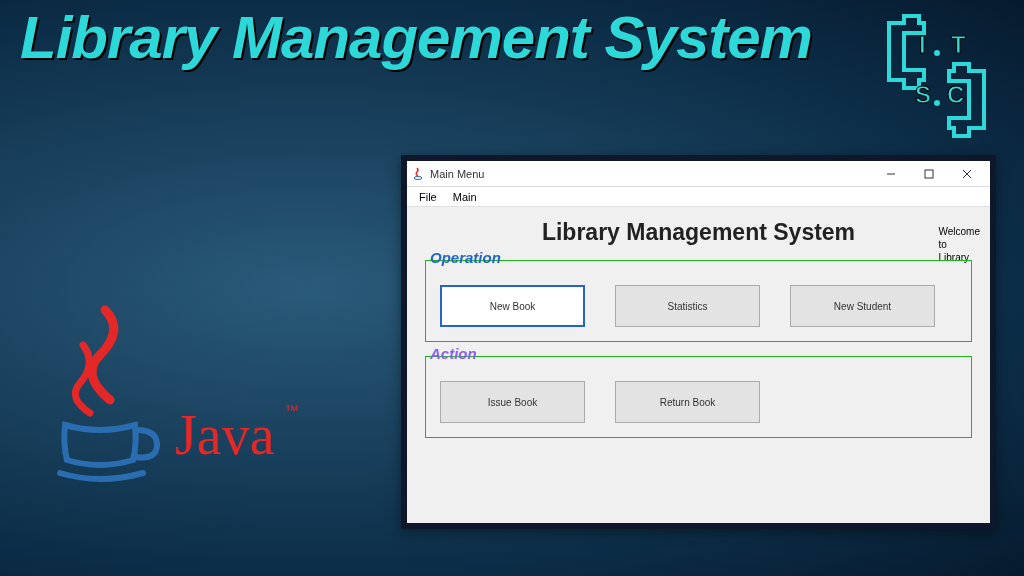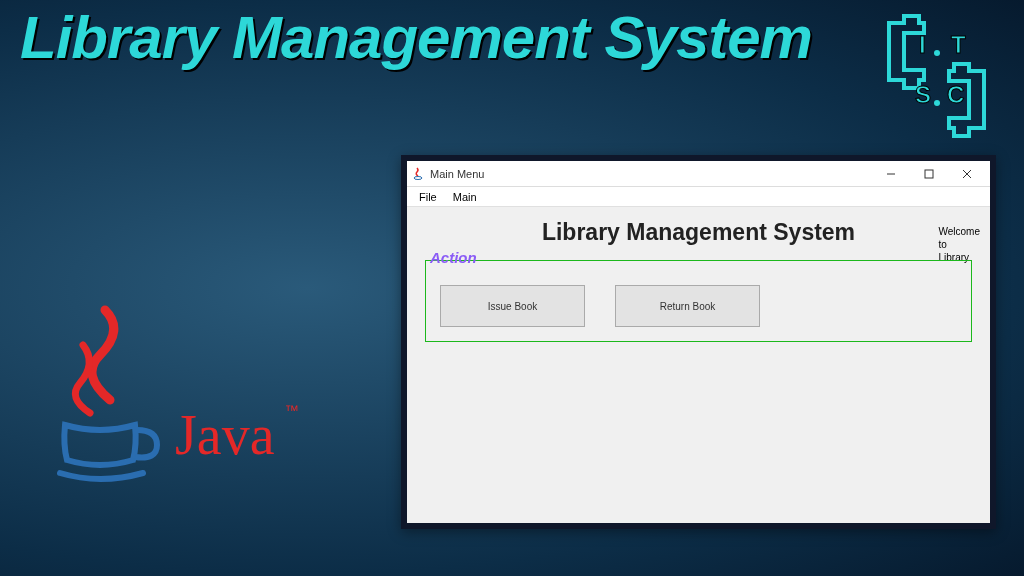--- a/index.html
+++ b/index.html
@@ -228,20 +228,28 @@
     <span>Main</span>
   </div>
   <div class="app-content">
     <div class="app-heading">Library Management System</div>
     <div class="welcome-box">
       <div>Welcome</div>
       <div>to</div>
       <div>Library</div>
     </div>
 
+    <div class="panel panel-op">
+      <div class="panel-label">Operation</div>
+      <div class="btn-row">
+        <div class="swing-btn focused">New Book</div>
+        <div class="swing-btn">Statistics</div>
+        <div class="swing-btn">New Student</div>
+      </div>
+    </div>
 
     <div class="panel panel-ac">
       <div class="panel-label">Action</div>
       <div class="btn-row">
         <div class="swing-btn">Issue Book</div>
         <div class="swing-btn">Return Book</div>
       </div>
     </div>
   </div>
 </div>

